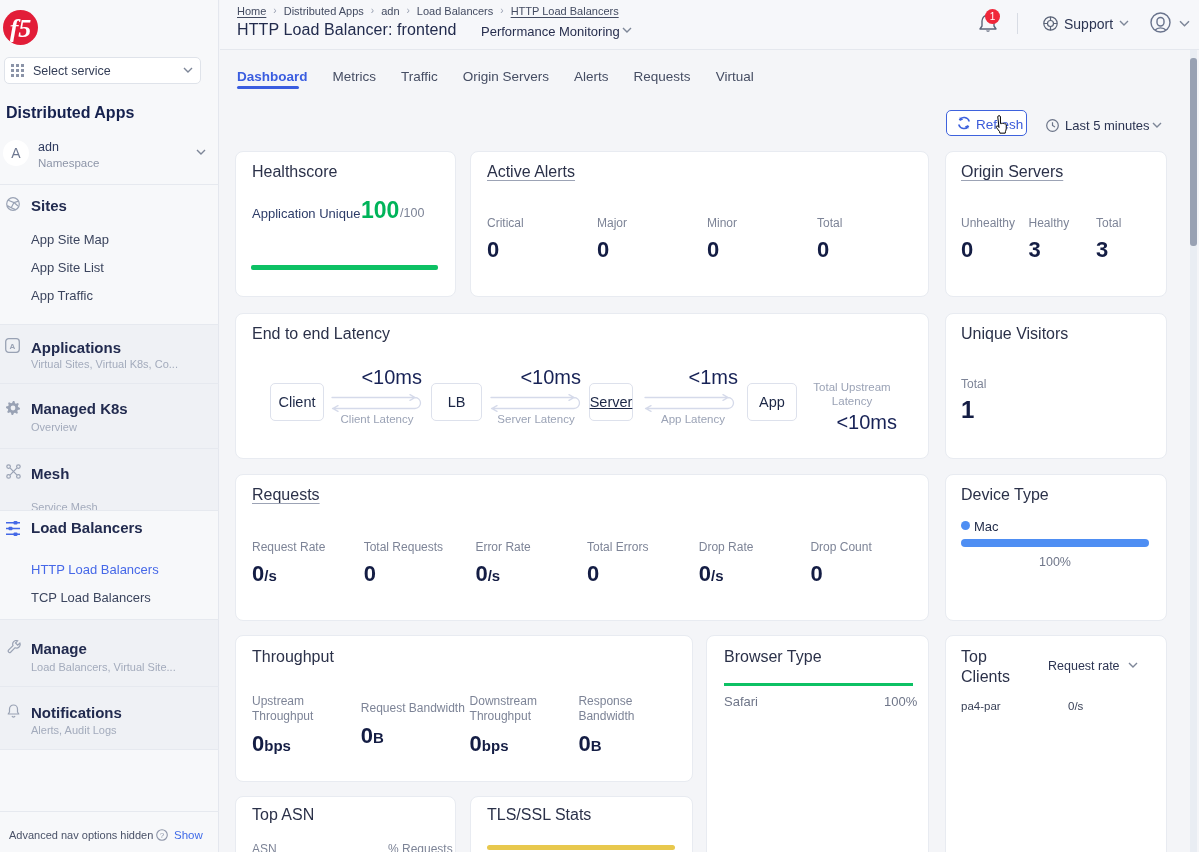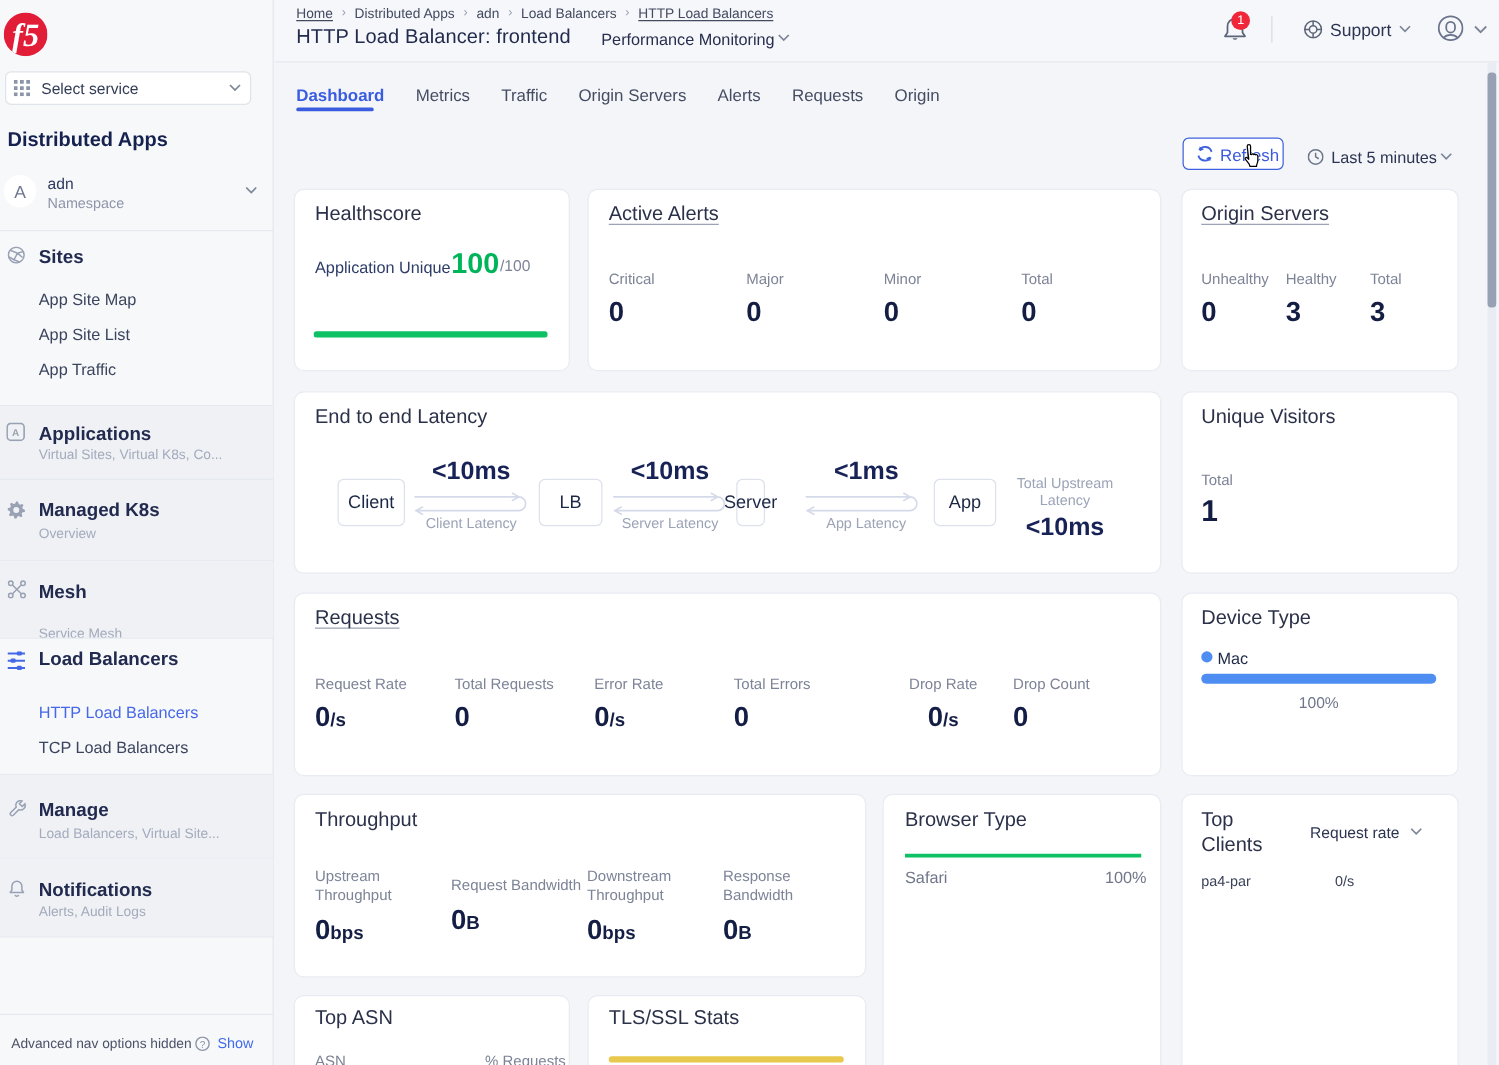--- a/index.html
+++ b/index.html
@@ -20,21 +20,21 @@
 .crumbsep { color:#9aa1b2; font-size:10px; }
 
 .card { position:absolute; background:#fff; border:1px solid #e8ebf1; border-radius:8px; }
 .ctitle { font-size:16px; color:#2b3149; }
 .ctitle.u { text-decoration:underline; text-decoration-color:#9ca3b5; text-underline-offset:3px; text-decoration-thickness:1px; }
 .slabel { font-size:12px; color:#7d8497; line-height:15.5px; }
 .snum { font-size:22px; font-weight:bold; color:#141d44; }
 .snum small { font-size:15px; }
 svg { display:block; }
 .lbox { border:1px solid #dde1ec; border-radius:5px; display:flex; align-items:center; justify-content:center; font-size:14.5px; color:#1c2746; background:#fff; }
-.lms { font-size:20px; font-weight:bold; color:#172256; text-align:center; }
+.lms { font-size:20px; font-weight:normal; color:#172256; text-align:right; }
 .llab { font-size:11.5px; color:#9ba3b6; text-align:center; line-height:13.5px; }
 </style>
 </head>
 <body>
 <div id="sidebar">
 
   <svg class="abs" style="left:3px;top:10px" width="35" height="35" viewBox="0 0 35 35">
     <defs>
         <clipPath id="ballclip">
           <circle cx="17.5" cy="17.5" r="17.5"></circle>
@@ -209,21 +209,21 @@
 
 <div class="abs" style="left:220px;top:49px;width:979px;height:1px;background:#e5e8ee;"></div>
 
 <div class="abs" style="left:237px;top:69px;display:flex;gap:25px;font-size:13.5px;color:#454d63;">
   <span style="color:#3a5de0;font-weight:bold;">Dashboard</span>
   <span>Metrics</span>
   <span>Traffic</span>
   <span>Origin Servers</span>
   <span>Alerts</span>
   <span>Requests</span>
-  <span>Origin</span>
+  <span>Virtual</span>
 </div>
 <div class="abs" style="left:237px;top:86px;width:62px;height:2.5px;background:#3a5de0;border-radius:2px;"></div>
 
 <div class="abs" style="left:946px;top:110px;width:81px;height:26px;background:#fff;border:1px solid #3e62dd;border-radius:5px;"></div>
 <svg class="abs" style="left:957px;top:116px" width="14" height="14" viewBox="0 0 14 14">
   <g stroke="#3e62dd" stroke-width="1.5" fill="none">
     <path d="M12.3 5.5 a5.6 5.6 0 0 0 -10 -1.5"></path>
     <path d="M1.7 8.5 a5.6 5.6 0 0 0 10 1.5"></path>
   </g>
   <g fill="#3e62dd">
@@ -289,21 +289,21 @@
   <div style="width:67.5px;">
       <div class="slabel">Total</div>
       <div class="snum" style="margin-top:5px;">3</div>
     </div>
 </div>
 
 <div class="card" style="left:235px;top:313px;width:694px;height:146px;"></div>
 <div class="abs ctitle" style="left:252px;top:325px;">End to end Latency</div>
 <div class="abs lbox" style="left:270px;top:383px;width:54px;height:38px;">Client</div>
 <div class="abs lbox" style="left:431px;top:383px;width:51px;height:38px;">LB</div>
-<div class="abs lbox" style="left:589px;top:383px;width:23px;height:38px;">Server</div>
+<div class="abs lbox" style="left:589px;top:383px;width:44px;height:38px;text-decoration:underline;">Server</div>
 <div class="abs lbox" style="left:747px;top:383px;width:50px;height:38px;">App</div>
 <div class="abs lms" style="left:332px;top:366px;width:90px;">&lt;10ms</div>
 <div class="abs lms" style="left:491px;top:366px;width:90px;">&lt;10ms</div>
 <div class="abs lms" style="left:648px;top:366px;width:90px;">&lt;1ms</div>
 <div class="abs llab" style="left:332px;top:413px;width:90px;">Client Latency</div>
 <div class="abs llab" style="left:491px;top:413px;width:90px;">Server Latency</div>
 <div class="abs llab" style="left:648px;top:413px;width:90px;">App Latency</div>
 <svg class="abs loop" style="left:331px;top:393px" width="92" height="19" viewBox="0 0 92 19">
     <path d="M1 4.5 L83.5 4.5 M79 1.6 L84.2 4.5 L79 7.4 M84 4.5 a5.5 5.5 0 0 1 0 11 L1.5 15.5 M7 12.6 L1.7 15.5 L7 18.4" stroke="#d5daea" stroke-width="1.3" fill="none" stroke-linecap="round" stroke-linejoin="round"></path>
   </svg>
@@ -333,21 +333,21 @@
       <div class="snum" style="margin-top:5px;">0</div>
     </div>
   <div style="width:111.7px;">
       <div class="slabel">Error Rate</div>
       <div class="snum" style="margin-top:5px;">0<small>/s</small></div>
     </div>
   <div style="width:111.7px;">
       <div class="slabel">Total Errors</div>
       <div class="snum" style="margin-top:5px;">0</div>
     </div>
-  <div style="width:111.7px;text-align:center;">
+  <div style="width:111.7px;">
       <div class="slabel">Drop Rate</div>
       <div class="snum" style="margin-top:5px;">0<small>/s</small></div>
     </div>
   <div style="width:111.7px;">
       <div class="slabel">Drop Count</div>
       <div class="snum" style="margin-top:5px;">0</div>
     </div>
 </div>
 
 <div class="card" style="left:945px;top:474px;width:222px;height:147px;"></div>

